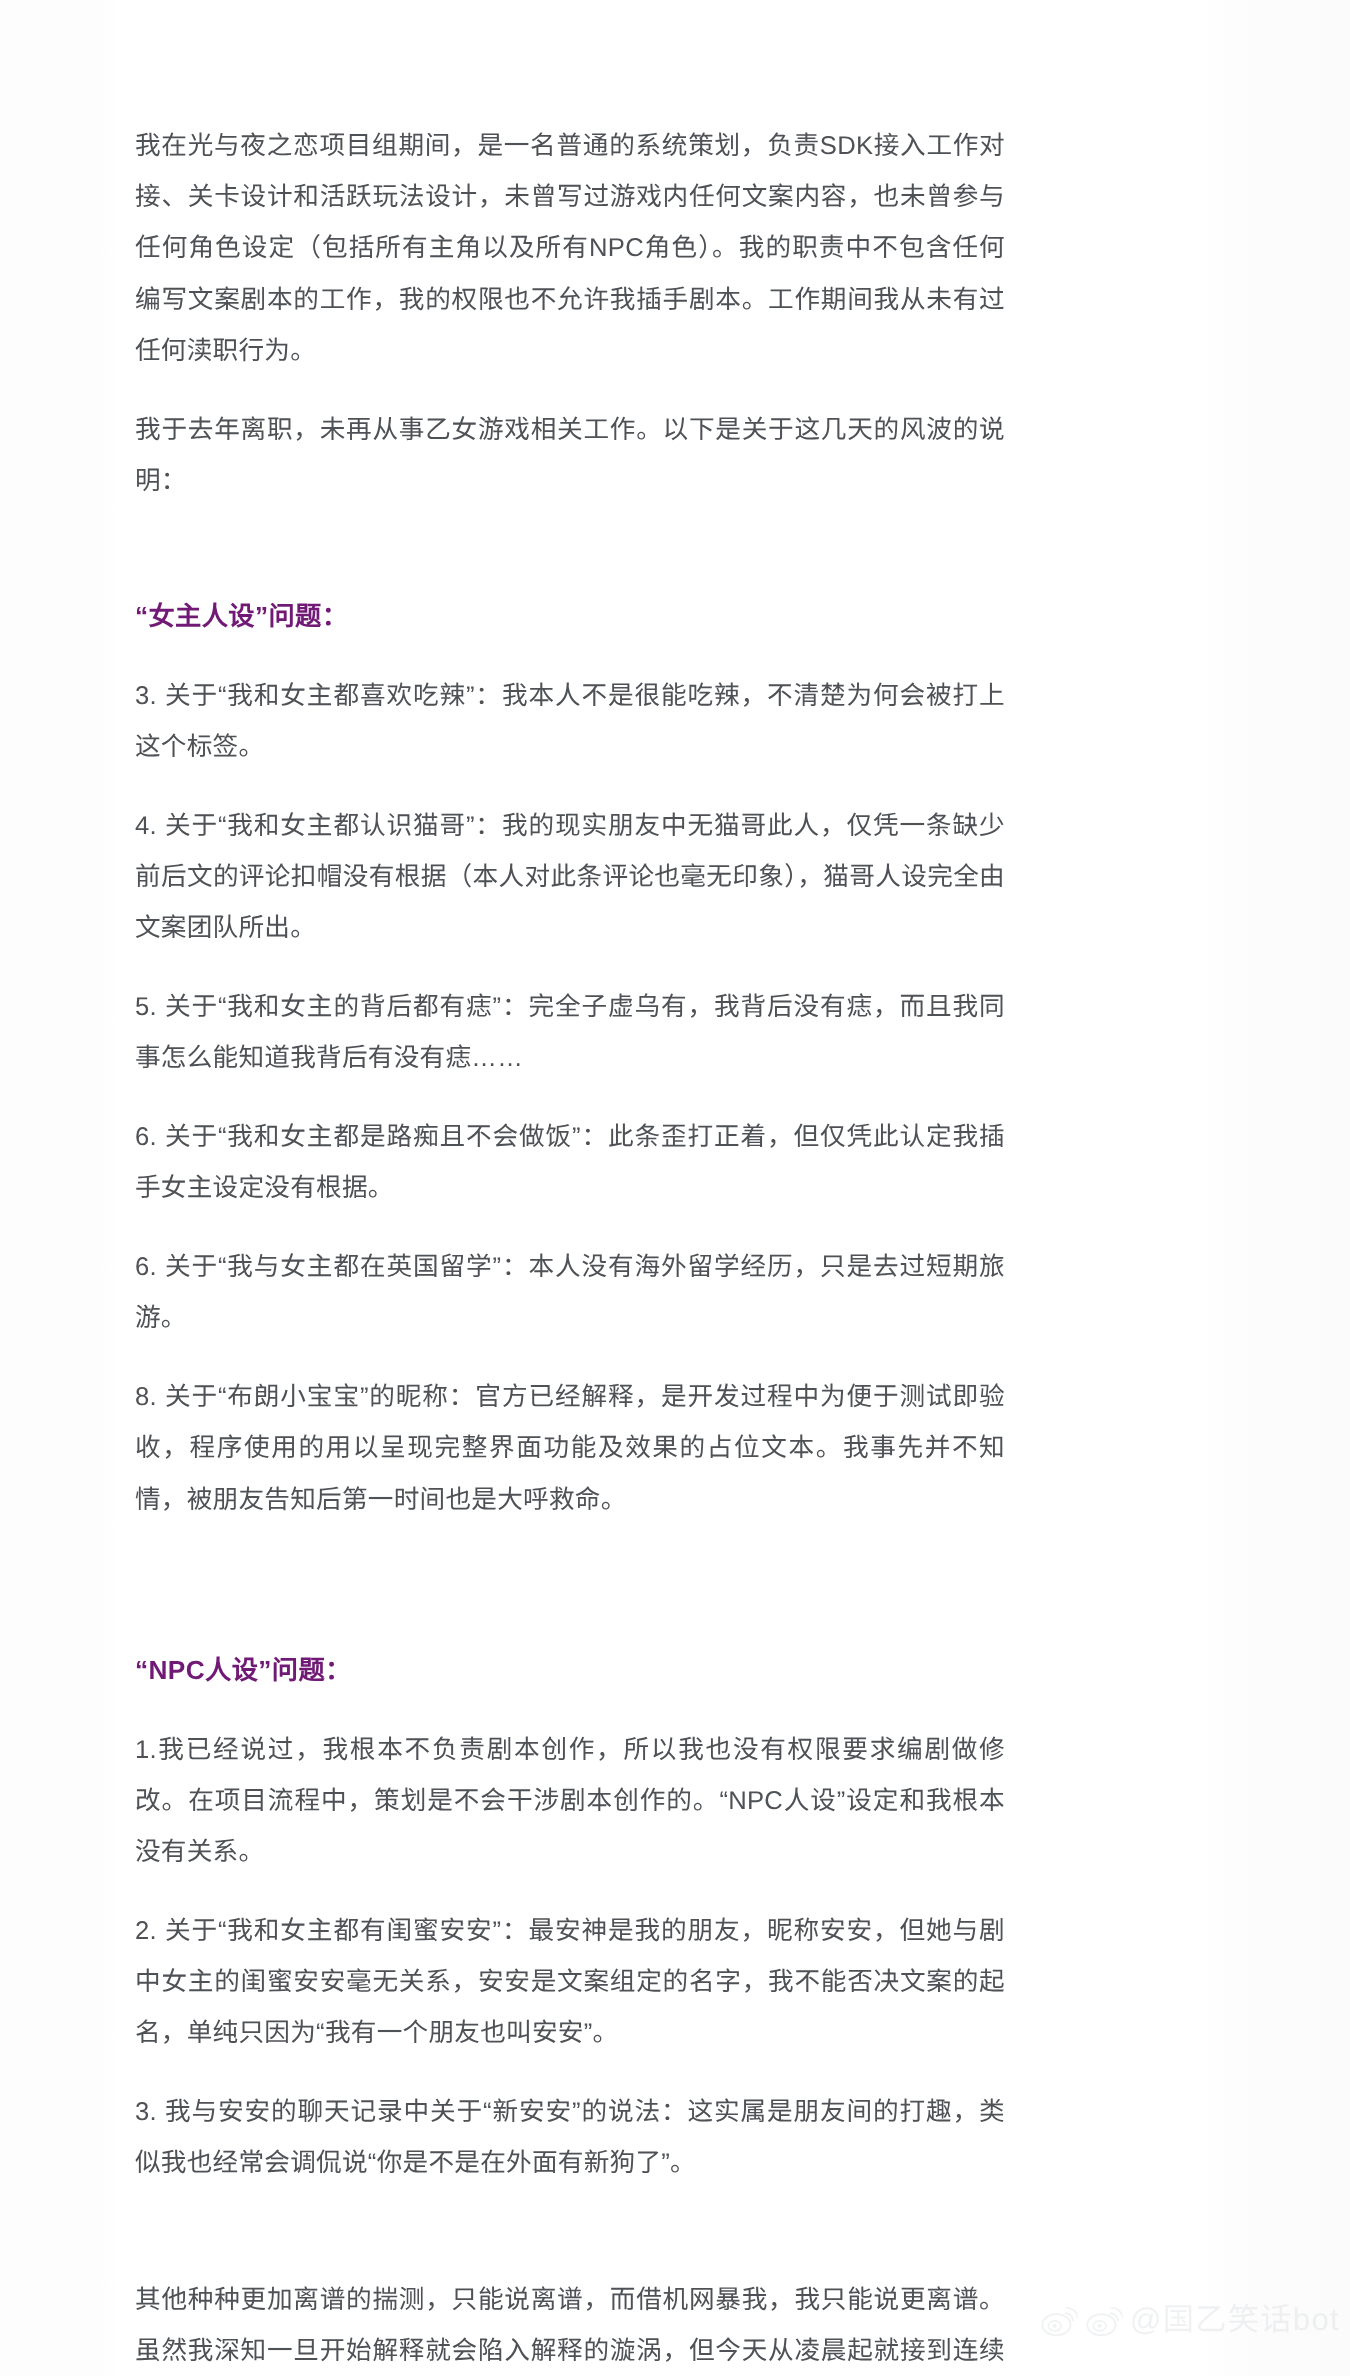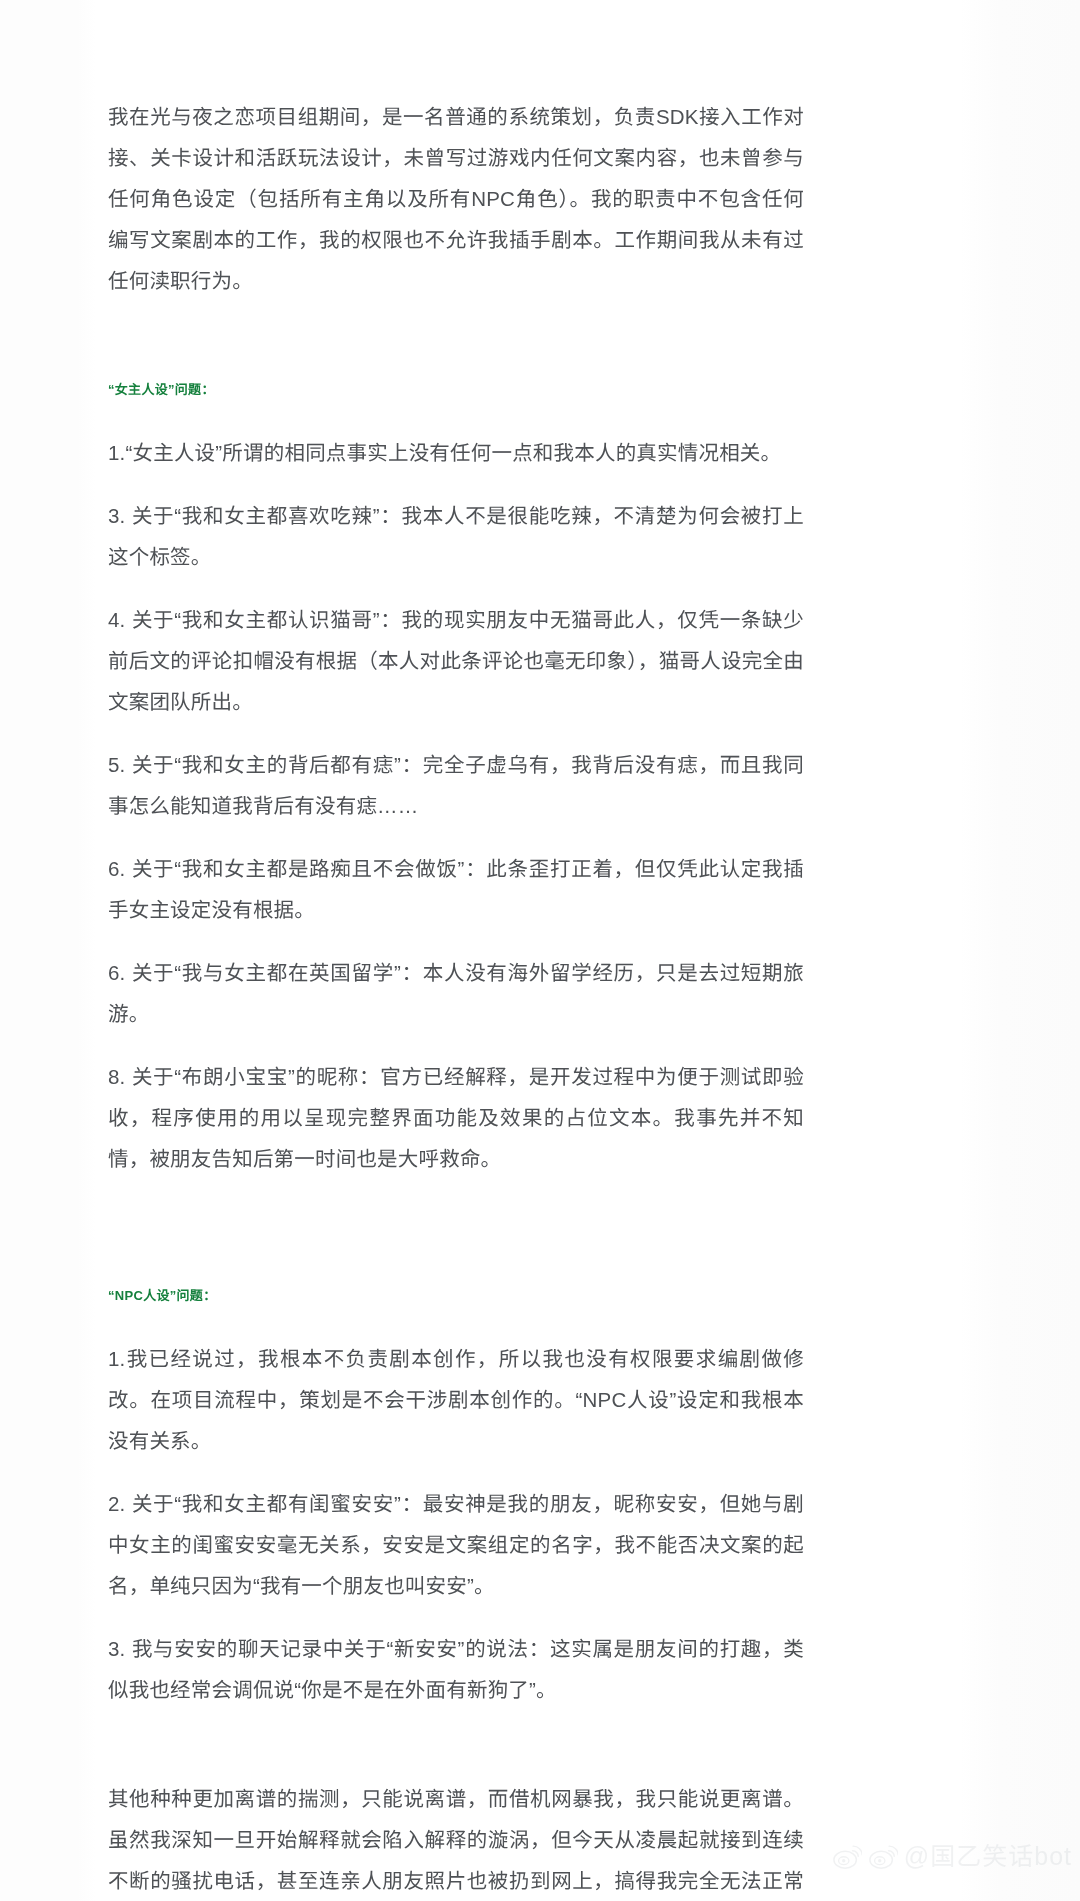--- a/index.html
+++ b/index.html
@@ -45,23 +45,23 @@
     line-height: 41px;
     color: #4e5155;
     letter-spacing: 0.2px;
     text-align: justify;
     text-justify: inter-ideograph;
     margin: 0 0 22px 0;
     font-weight: 400;
   }
 
   .heading {
-    font-size: 13px;
+    font-size: 21px;
     line-height: 41px;
-    color: #15803d;
+    color: #701a75;
     font-weight: 700;
     letter-spacing: 0.3px;
     margin: 0 0 22px 0;
   }
 
   .gap-lg { height: 74px; }
   .gap-md { height: 46px; }
 
   
   .watermark {
@@ -94,26 +94,26 @@
   }
 </style>
 </head>
 <body>
 
 <div class="page-tint"></div>
 
 <div class="doc">
 
   <p class="para">我在光与夜之恋项目组期间，是一名普通的系统策划，负责SDK接入工作对接、关卡设计和活跃玩法设计，未曾写过游戏内任何文案内容，也未曾参与任何角色设定（包括所有主角以及所有NPC角色）。我的职责中不包含任何编写文案剧本的工作，我的权限也不允许我插手剧本。工作期间我从未有过任何渎职行为。</p>
+  <p class="para">我于去年离职，未再从事乙女游戏相关工作。以下是关于这几天的风波的说明：</p>
 
   <div class="gap-md"></div>
 
   <h2 class="heading">“女主人设”问题：</h2>
 
-  <p class="para">1.“女主人设”所谓的相同点事实上没有任何一点和我本人的真实情况相关。</p>
   <p class="para">3. 关于“我和女主都喜欢吃辣”：我本人不是很能吃辣，不清楚为何会被打上这个标签。</p>
   <p class="para">4. 关于“我和女主都认识猫哥”：我的现实朋友中无猫哥此人，仅凭一条缺少前后文的评论扣帽没有根据（本人对此条评论也毫无印象），猫哥人设完全由文案团队所出。</p>
   <p class="para">5. 关于“我和女主的背后都有痣”：完全子虚乌有，我背后没有痣，而且我同事怎么能知道我背后有没有痣……</p>
   <p class="para">6. 关于“我和女主都是路痴且不会做饭”：此条歪打正着，但仅凭此认定我插手女主设定没有根据。</p>
   <p class="para">6. 关于“我与女主都在英国留学”：本人没有海外留学经历，只是去过短期旅游。</p>
   <p class="para">8. 关于“布朗小宝宝”的昵称：官方已经解释，是开发过程中为便于测试即验收，程序使用的用以呈现完整界面功能及效果的占位文本。我事先并不知情，被朋友告知后第一时间也是大呼救命。</p>
 
   <div class="gap-lg"></div>
 
   <h2 class="heading">“NPC人设”问题：</h2>

